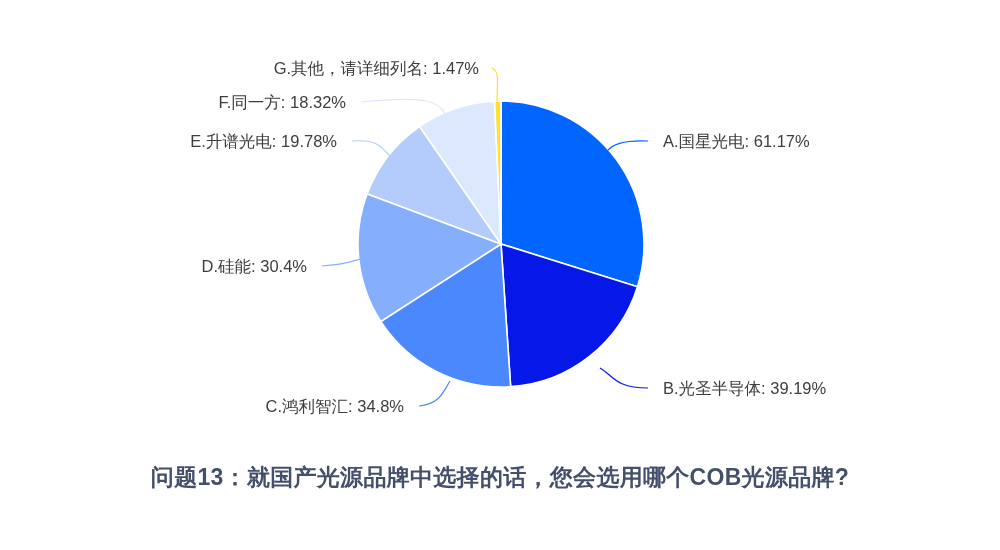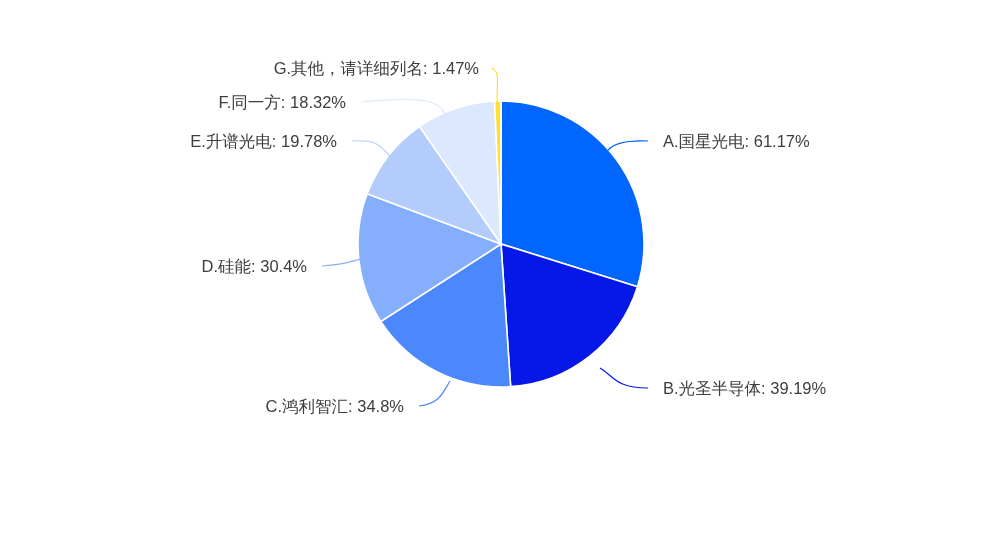--- a/index.html
+++ b/index.html
@@ -80,14 +80,15 @@
         <text x="663" y="147" text-anchor="start" class="slice-label" fill="#3d3d3d">A.国星光电: 61.17%</text>
         <text x="663" y="394" text-anchor="start" class="slice-label" fill="#3d3d3d">B.光圣半导体: 39.19%</text>
         <text x="404" y="412" text-anchor="end" class="slice-label" fill="#3d3d3d">C.鸿利智汇: 34.8%</text>
         <text x="307" y="272" text-anchor="end" class="slice-label" fill="#3d3d3d">D.硅能: 30.4%</text>
         <text x="337" y="147" text-anchor="end" class="slice-label" fill="#3d3d3d">E.升谱光电: 19.78%</text>
         <text x="346" y="108" text-anchor="end" class="slice-label" fill="#3d3d3d">F.同一方: 18.32%</text>
         <text x="479" y="74" text-anchor="end" class="slice-label" fill="#3d3d3d">G.其他，请详细列名: 1.47%</text>
       </g>
   </svg>
 
+  <div id="chart-title">问题13：就国产光源品牌中选择的话，您会选用哪个COB光源品牌?</div>
 
 </div>
 
 </body></html>

